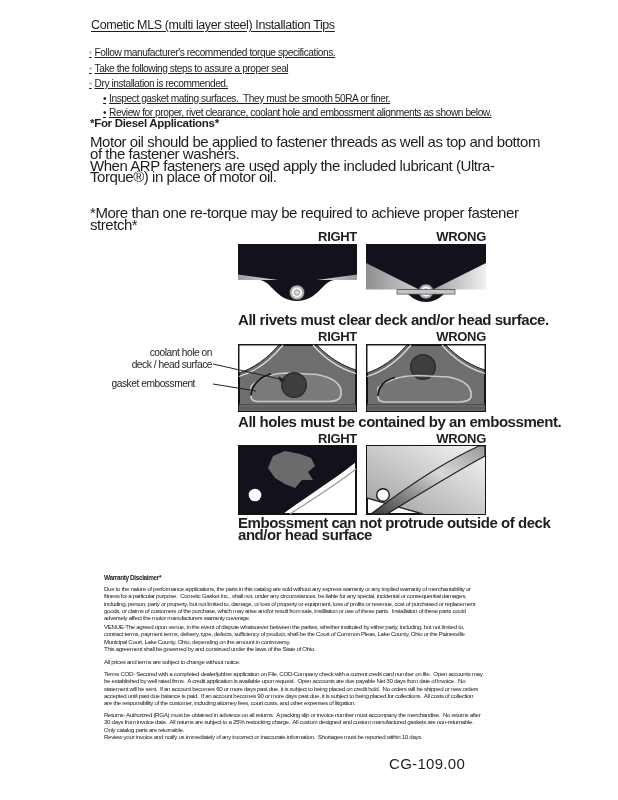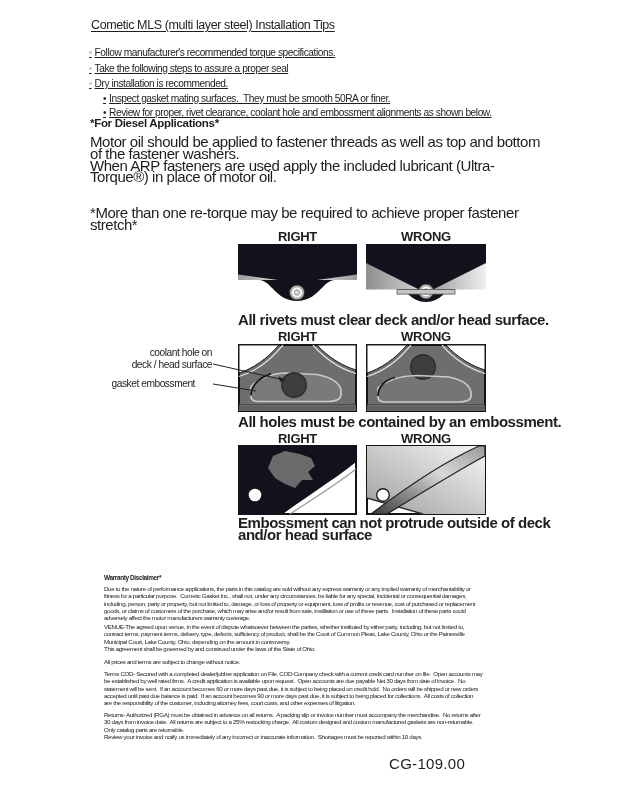--- a/index.html
+++ b/index.html
@@ -11,21 +11,21 @@
   .bullets{left:89px;top:45px;font-size:10.2px;letter-spacing:-0.45px;line-height:14.6px;}
   .bullet{white-space:pre;text-decoration:underline;}
   .bullet.lv2{padding-left:14px;}
   .mk1{font-size:8.5px;vertical-align:1px;margin-right:3px;}
   .mk2{font-size:10px;margin-right:3px;}
   .sechead{left:90px;top:117px;font-size:11.5px;font-weight:bold;letter-spacing:-0.3px;white-space:pre;}
   .body{font-size:15px;letter-spacing:-0.45px;line-height:11.8px;white-space:pre-line;width:460px;}
   .p1{left:90px;top:136px;}
   .p2{left:90px;top:166px;}
   .p3{left:90px;top:207px;}
-  .dlabel{font-weight:bold;font-size:13px;letter-spacing:-0.3px;text-align:center;white-space:pre;}
+  .dlabel{font-weight:bold;font-size:13px;letter-spacing:-0.3px;text-align:right;white-space:pre;}
   .cap{font-weight:bold;font-size:15px;letter-spacing:-0.45px;white-space:pre-line;line-height:12px;}
   .anno{font-size:10.2px;letter-spacing:-0.45px;line-height:11.5px;text-align:right;
         white-space:pre-line;width:160px;}
   .fp{left:104px;font-size:6.2px;letter-spacing:-0.35px;line-height:7.3px;white-space:pre;color:#222;}
   .fp-h{font-weight:bold;font-size:6.4px;}
   .code{left:389px;top:755px;font-size:15px;letter-spacing:0.3px;white-space:pre;}
   svg{display:block;}
 </style>
 </head>
 <body>

